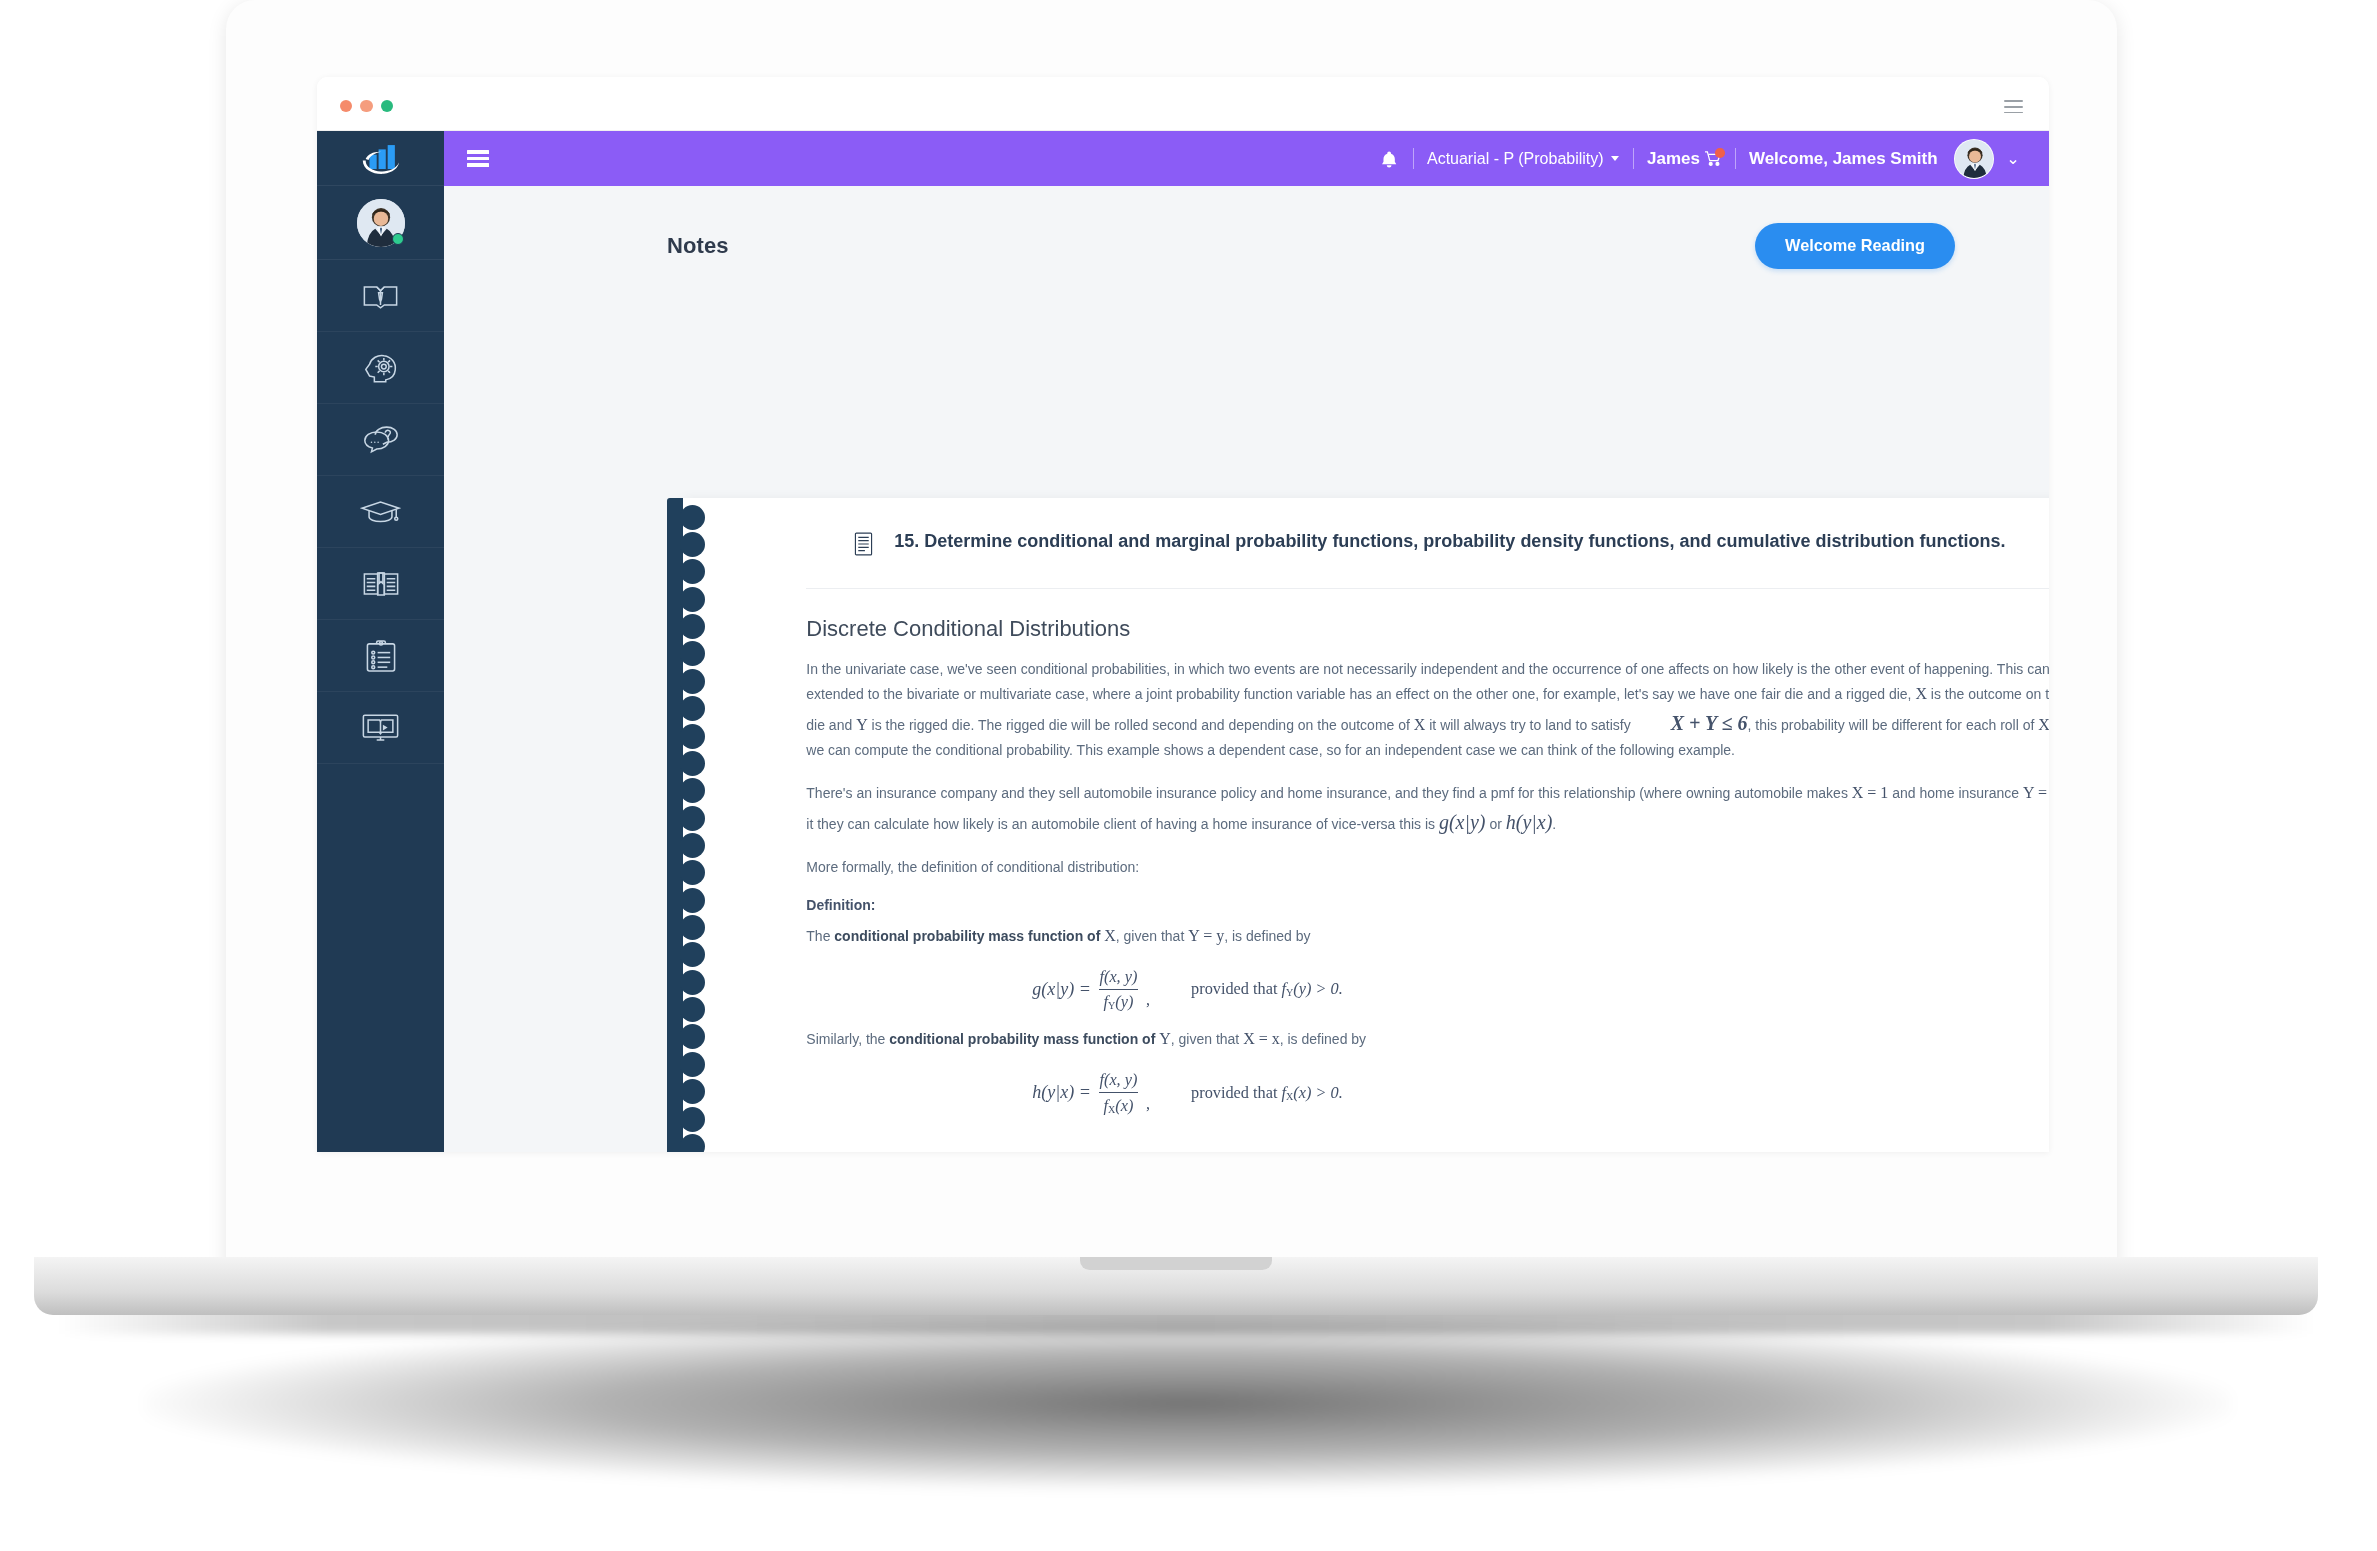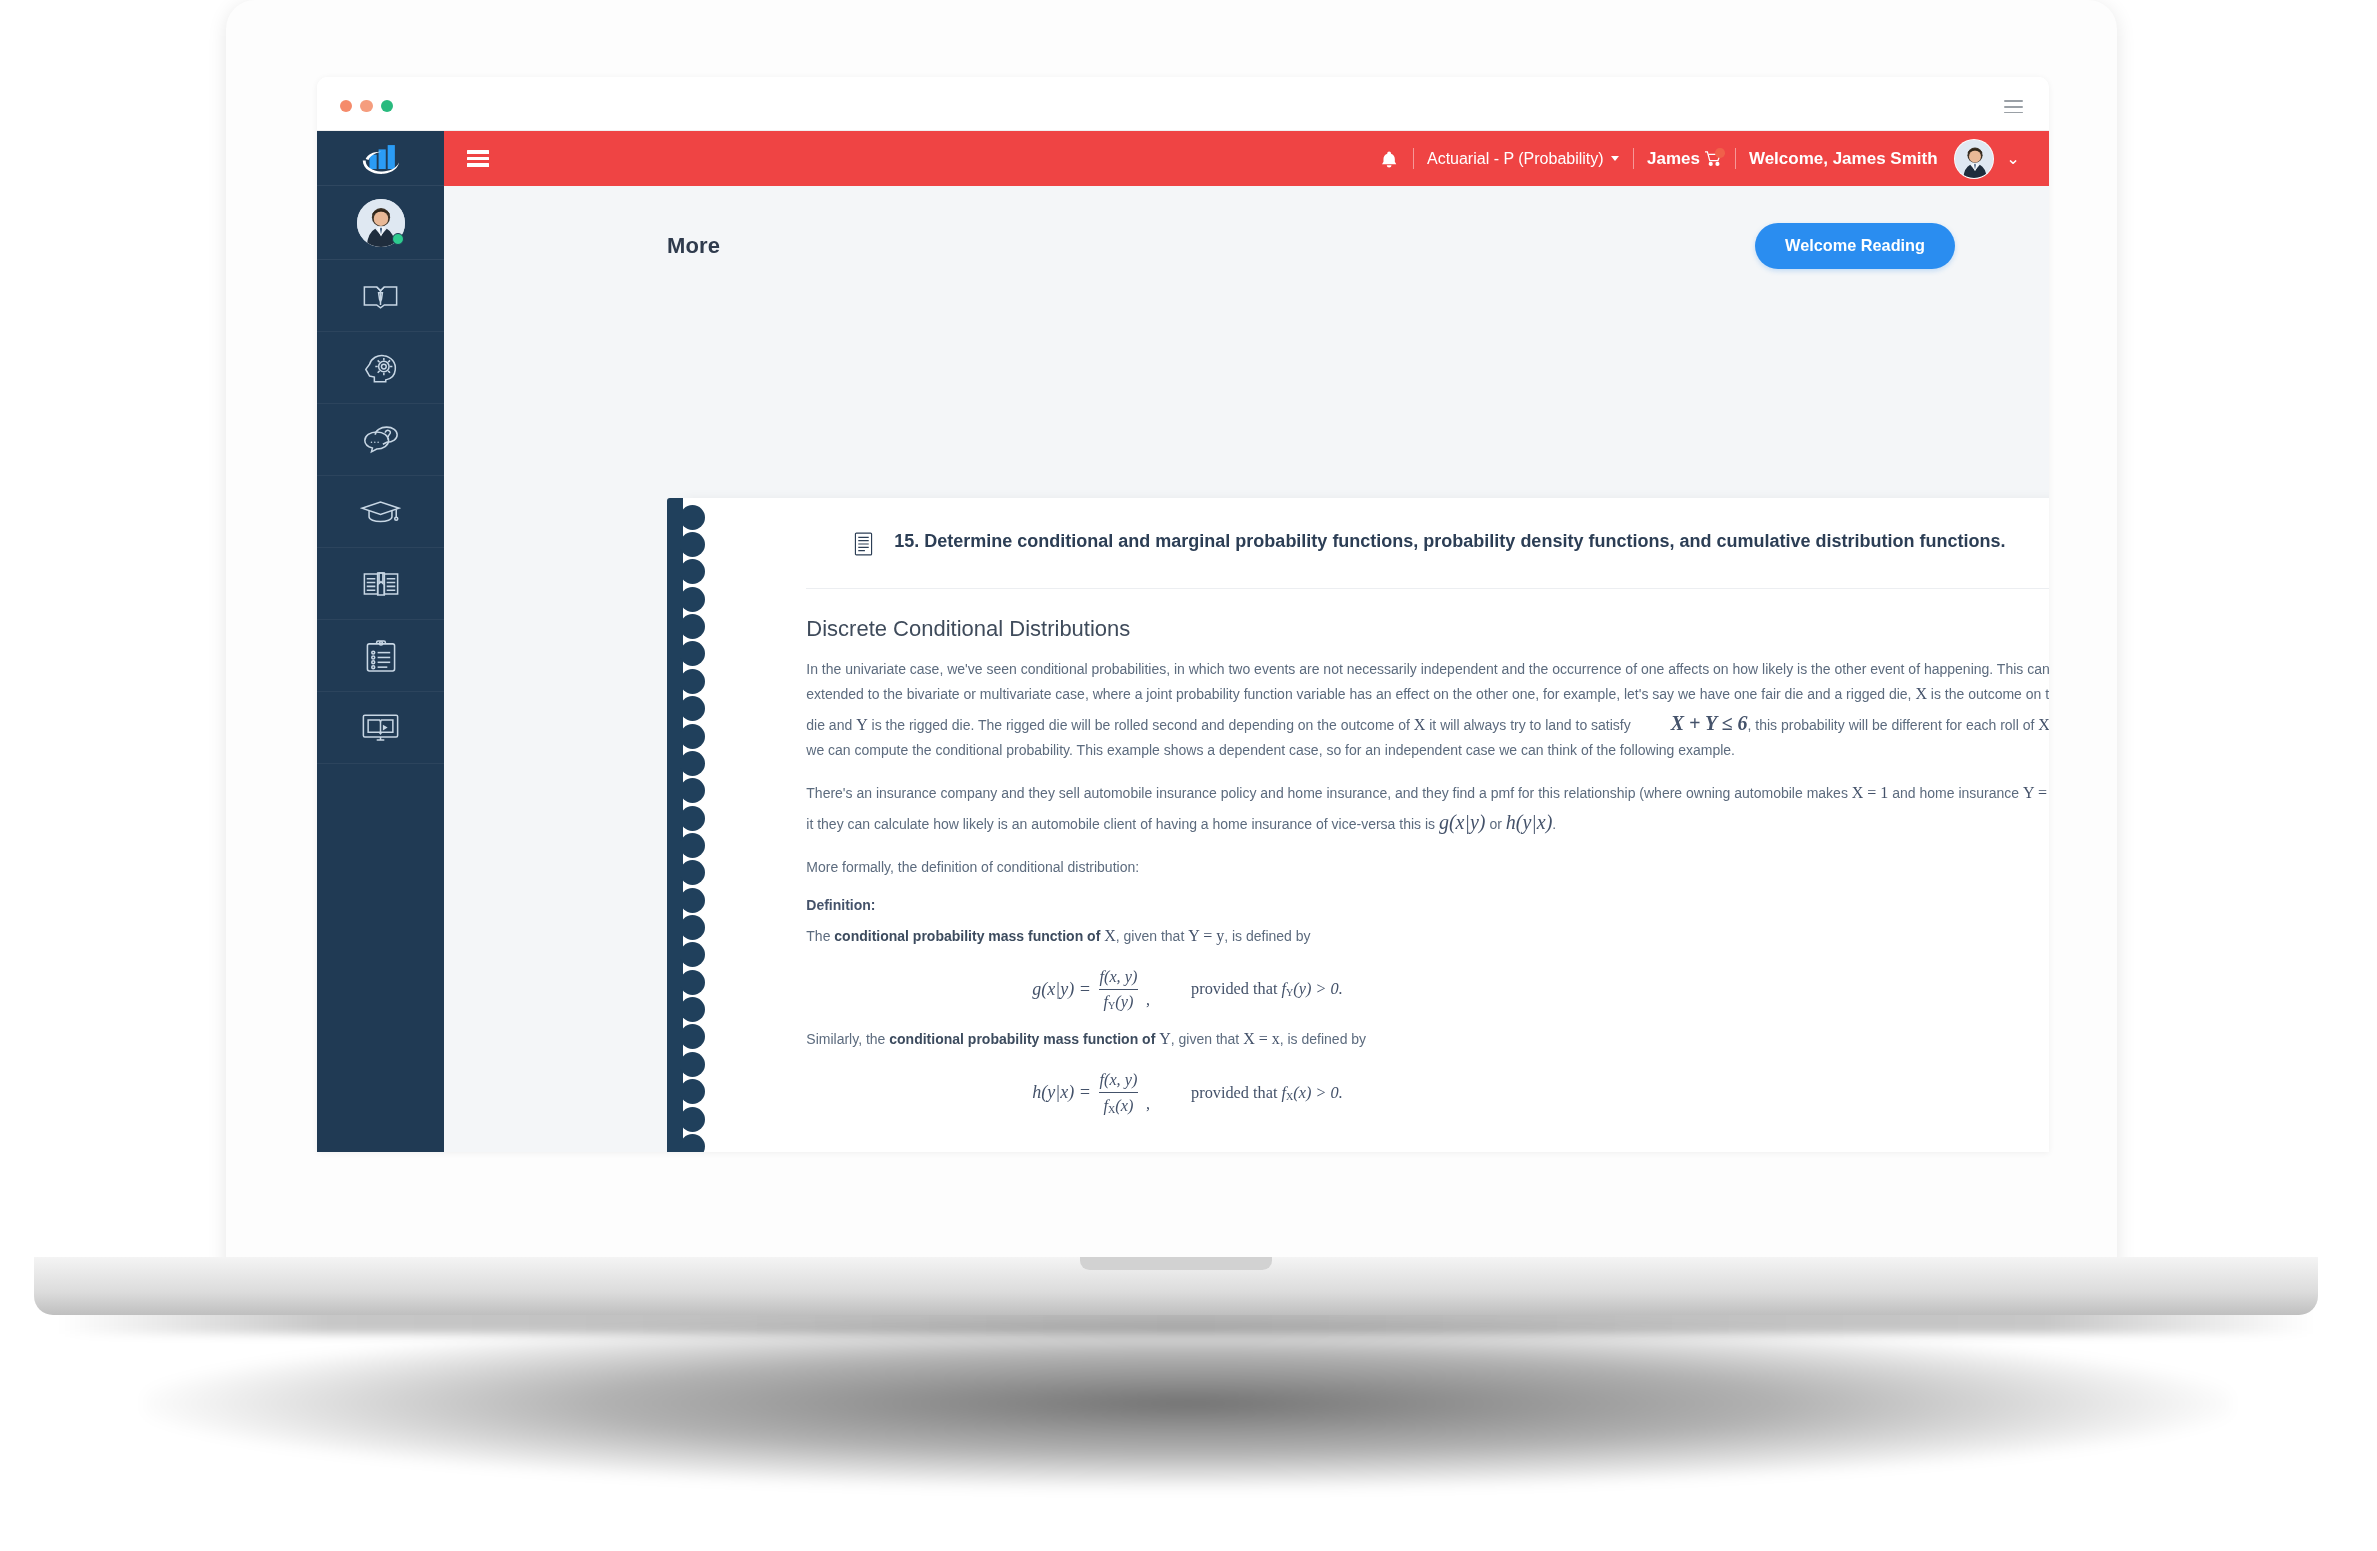--- a/index.html
+++ b/index.html
@@ -132,21 +132,21 @@
   
   #main-col {
     flex: 1 1 auto;
     display: flex; flex-direction: column;
     min-width: 0;
   }
 
   
   #topbar {
     height: 55px;
-    background: #ef4444;
+    background: #8b5cf6;
     display: flex; align-items: center;
     padding: 0 29px 0 23px;
     flex: 0 0 55px;
   }
   #hamburger {
     width: 22px; height: 16.3px;
     display: flex; flex-direction: column; justify-content: space-between;
     cursor: pointer;
   }
   #hamburger span { display: block; height: 3.4px; background: #ffffff; border-radius: 0.5px; }
@@ -507,21 +507,21 @@
             </svg>
           </div>
 
           <span class="chev-thin">⌄</span>
         </div>
       </header>
 
       <section id="content">
 
         <div id="page-header">
-          <h1 id="page-title">More</h1>
+          <h1 id="page-title">Notes</h1>
           <button id="change-reading-btn">Welcome Reading</button>
         </div>
 
         <div id="notes-wrap">
 
           <div id="spiral-bar"></div>
           <div id="spiral-holder">
               <span class="spiral-stem" style="top: 16px;"></span>
               <span class="spiral-ring" style="top: 6.7px;"></span>
               <span class="spiral-stem" style="top: 43px;"></span>

